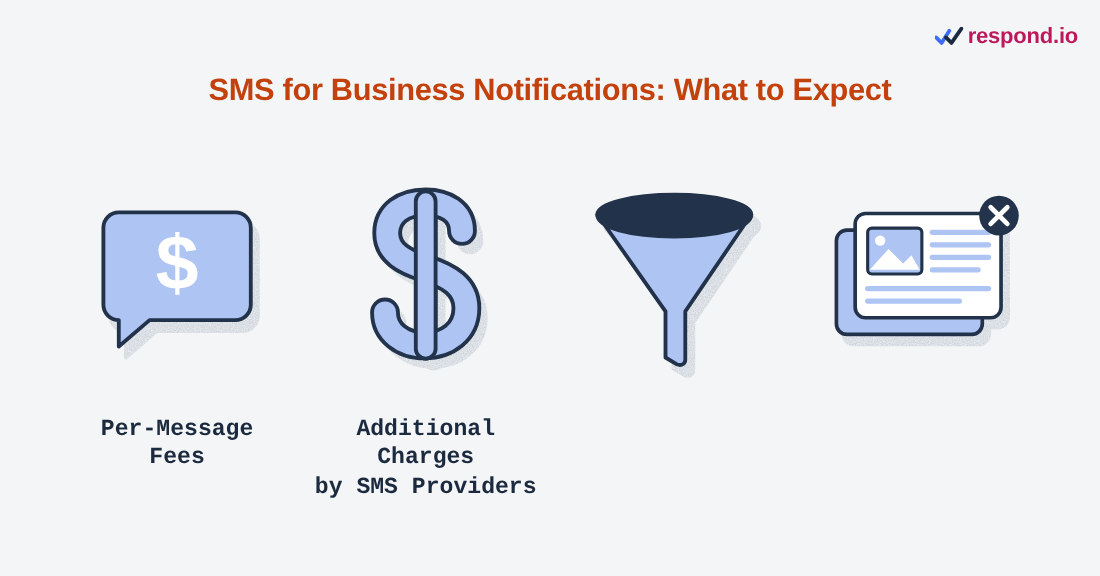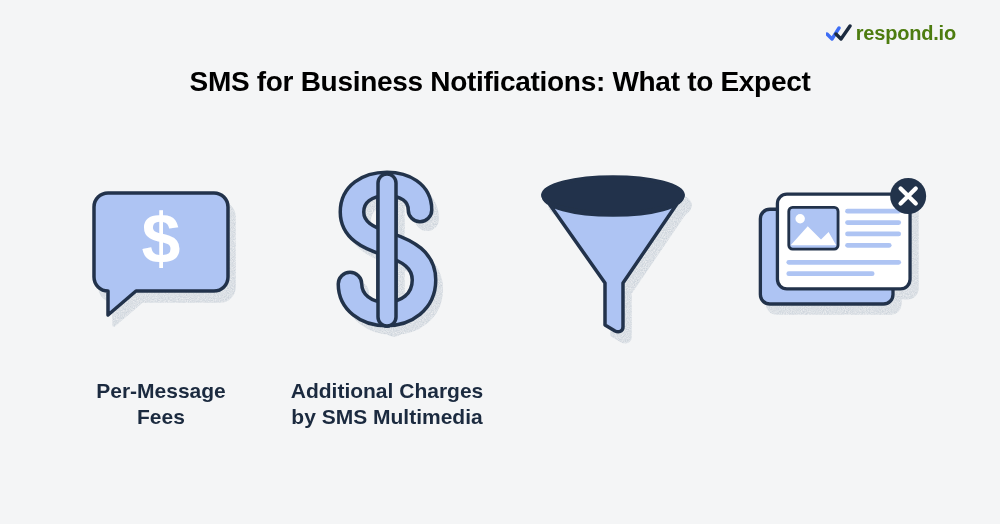--- a/index.html
+++ b/index.html
@@ -7,39 +7,39 @@
     width: 1000px;
     height: 524px;
     background: #f4f5f6;
     font-family: -apple-system, BlinkMacSystemFont, "Segoe UI", Helvetica, Arial, sans-serif;
     position: relative;
     overflow: hidden;
   }
   .brand {
     position: absolute;
     top: 22px;
-    right: 44px;
+    right: 20px;
     display: flex;
     align-items: center;
     gap: 4px;
-    color: #4d7c0f;
+    color: #be185d;
     font-weight: 700;
     font-size: 20px;
     letter-spacing: -0.2px;
   }
   .brand svg { display: block; }
   .title {
     position: absolute;
     top: 66px;
     left: 0;
     width: 100%;
     text-align: center;
     font-size: 28px;
     font-weight: 800;
-    color: #000000;
+    color: #c2410c;
     letter-spacing: -0.3px;
   }
   .row {
     position: absolute;
     top: 150px;
     left: 0;
     width: 100%;
     display: flex;
     justify-content: space-evenly;
     align-items: flex-start;
@@ -60,20 +60,21 @@
     position: relative;
   }
   .caption {
     margin-top: 28px;
     text-align: center;
     font-size: 21px;
     font-weight: 800;
     color: #1b2a3f;
     line-height: 1.25;
     white-space: pre-line;
+    font-family: Liberation Mono, monospace;
   }
 </style>
 </head>
 <body>
 
 <div class="brand">
   <svg width="26" height="20" viewBox="0 0 26 20">
     <path d="M1 10 L6 15 L13 4" stroke="#3d6df5" stroke-width="3.4" fill="none" stroke-linecap="round" stroke-linejoin="round"></path>
     <path d="M10 10 L15 15 L24 2" stroke="#1b2a3f" stroke-width="3.4" fill="none" stroke-linecap="round" stroke-linejoin="round"></path>
   </svg>
@@ -163,21 +164,21 @@
                  C108 32 92 24 75 24
                  C55 24 40 34 40 52
                  C40 70 56 78 75 84
                  C96 91 112 100 112 120
                  C112 142 94 154 74 154
                  C54 154 38 142 38 124" fill="none" stroke="#aec4f3" stroke-width="20" stroke-linecap="round"></path>
         <rect x="66" y="14" width="18" height="152" rx="9" fill="#aec4f3" stroke="#22334b" stroke-width="3.5"></rect>
       </svg>
     </div>
     <div class="caption">Additional Charges
-by SMS Multimedia</div>
+by SMS Providers</div>
   </div>
 
   <div class="item">
     <div class="icon-wrap">
       <svg width="180" height="190" viewBox="0 0 180 190">
         <defs>
           <filter id="grain3" x="-20%" y="-20%" width="140%" height="140%">
             <feTurbulence type="fractalNoise" baseFrequency="0.9" numOctaves="2" result="n"></feTurbulence>
             <feColorMatrix in="n" type="matrix" values="0 0 0 0 0.13  0 0 0 0 0.2  0 0 0 0 0.3  0 0 0 0.35 0" result="nm"></feColorMatrix>
             <feComposite in="nm" in2="SourceAlpha" operator="in" result="nc"></feComposite>

